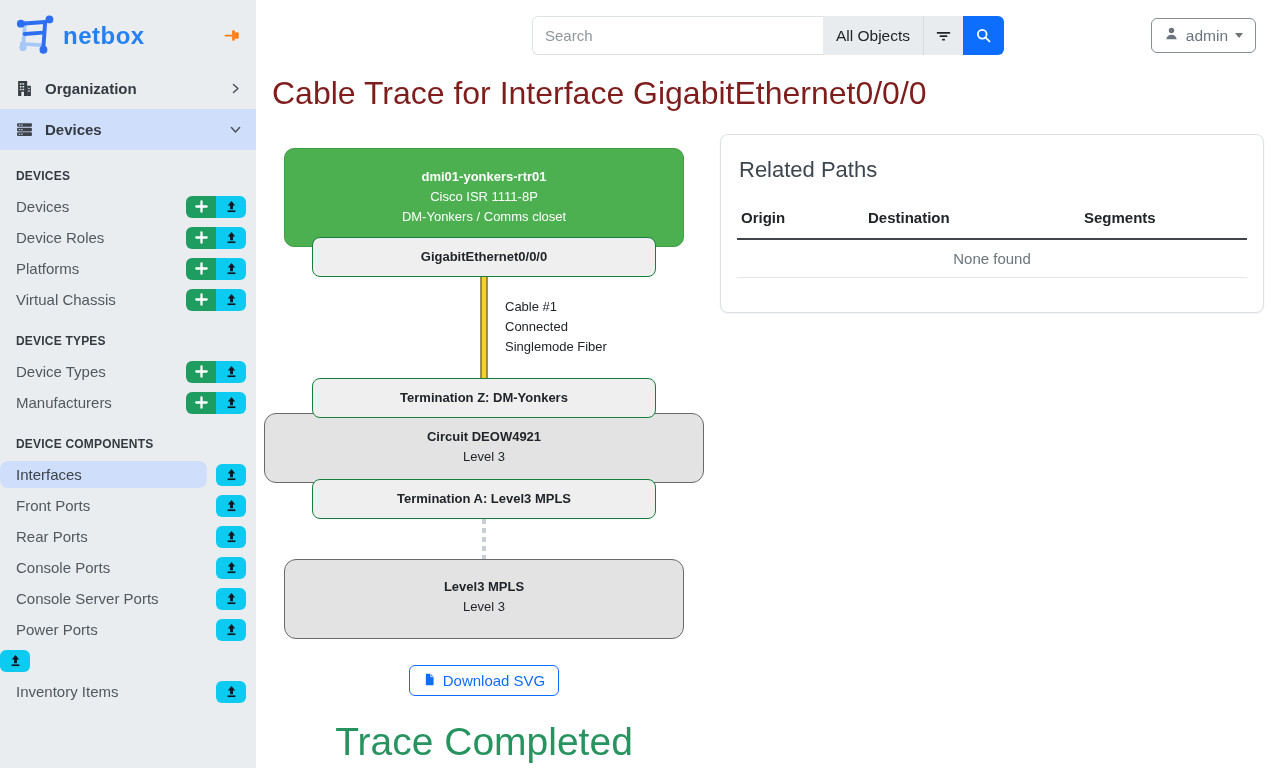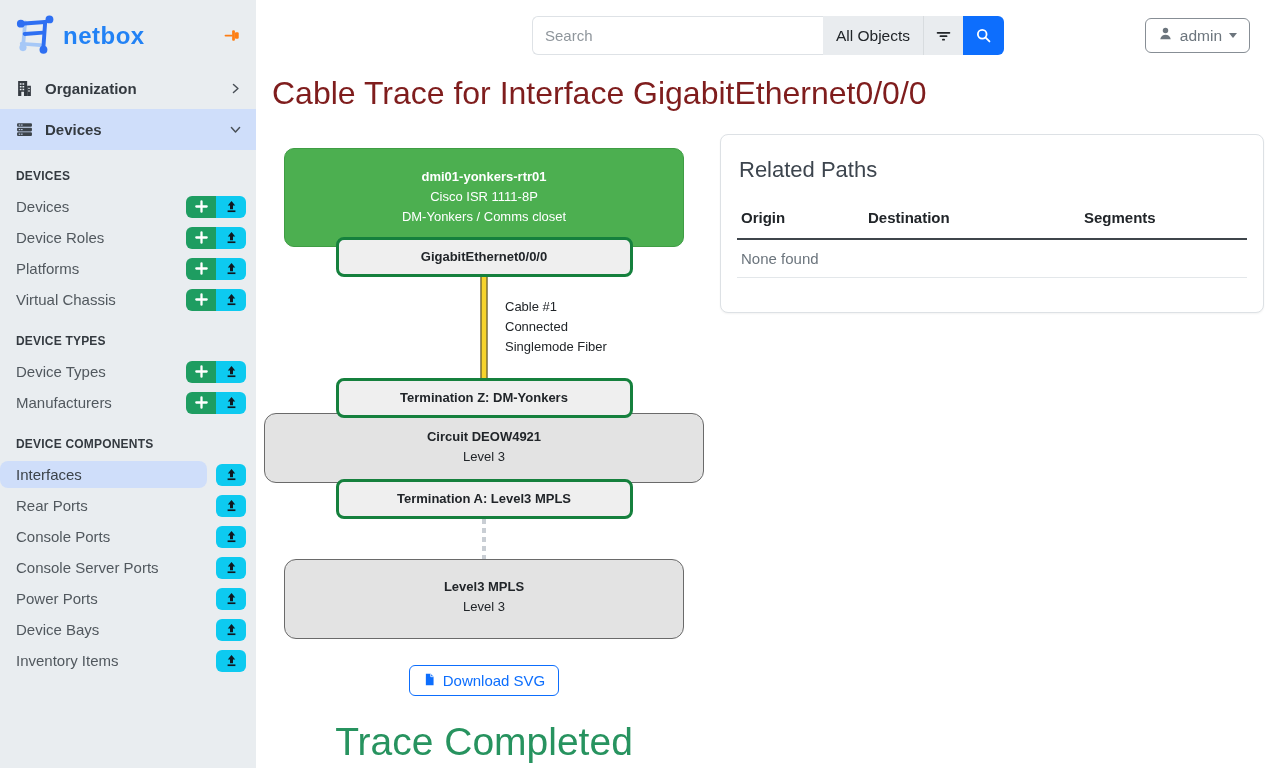--- a/index.html
+++ b/index.html
@@ -34,38 +34,38 @@
   .search-group { display:flex; height:39px; width:472px; }
   .search-input { width:291px; border:1px solid #dee2e6; border-right:none; border-radius:6px 0 0 6px;
                   padding:0 12px; font-size:15px; color:#212529; outline:none; font-family:inherit; }
   .search-input::placeholder { color:#8f969c; }
   .scope-btn { width:100px; background:#e9ecef; border:none; font-size:15.5px; color:#212529;
                display:flex; align-items:center; justify-content:center; cursor:pointer; font-family:inherit; }
   .filter-btn { width:40px; background:#e9ecef; border:none; border-left:1px solid #d8dcdf;
                 display:flex; align-items:center; justify-content:center; cursor:pointer; }
   .go-btn { width:41px; background:#0d6efd; border:none; border-radius:0 6px 6px 0;
             display:flex; align-items:center; justify-content:center; cursor:pointer; }
-  .user-btn { position:absolute; right:30px; top:18px; height:35px; padding:0 12px; background:#fff;
+  .user-btn { position:absolute; right:24px; top:18px; height:35px; padding:0 12px; background:#fff;
               border:1px solid #878e95; border-radius:6px; display:flex; align-items:center; gap:7px;
               color:#6c757d; font-size:15.5px; cursor:pointer; font-family:inherit; }
   .caret-down { width:0; height:0; border-left:4.5px solid transparent; border-right:4.5px solid transparent;
                 border-top:5px solid #6c757d; }
 
   .page-title { margin:20px 0 0 16px; font-size:32px; font-weight:400; color:#7f1d1d; }
 
   .content-row { display:flex; align-items:flex-start; margin:4px 16px 0; }
   .trace-col { width:424px; padding-top:32px; display:flex; flex-direction:column; align-items:center; flex-shrink:0; }
   .related-col { flex:1; margin-left:24px; margin-top:18px; }
 
   
   .node { text-align:center; font-size:13px; line-height:20px; }
   .node .t { font-weight:700; }
   .dev-node { width:400px; height:99px; background:#4caf50; border:1px solid #3f9d44; border-radius:10px;
               color:#fff; padding-top:18px; cursor:pointer; }
-  .box-mid { width:297px; height:40px; background:#efefef; border:3px solid #15803d; border-radius:8px;
+  .box-mid { width:344px; height:40px; background:#efefef; border:1px solid #15803d; border-radius:8px;
              display:flex; align-items:center; justify-content:center; position:relative; z-index:3; cursor:pointer; }
   .iface-node { margin-top:-10px; }
   .cable-seg { height:101px; width:400px; position:relative; }
   .cable-line { position:absolute; left:50%; transform:translateX(-50%); top:0; bottom:0; width:7px;
                 background:#f6d32b; border-left:1px solid #3a3a3a; border-right:1px solid #3a3a3a; }
   .cable-label { position:absolute; left:calc(50% + 21px); top:20px; text-align:left; font-size:13px; line-height:20px; }
   .circuit-node { width:440px; height:70px; background:#e3e3e3; border:1px solid #6a6a6a; border-radius:12px;
                   margin-top:-5px; padding-top:13px; position:relative; z-index:1; cursor:pointer; }
   .termA-node { margin-top:-4px; }
   .dash-seg { height:40px; display:flex; justify-content:center; }
@@ -78,21 +78,21 @@
   .trace-status { margin-top:24px; font-size:39px; color:#27935f; font-weight:400; }
 
   
   .card { background:#fff; border:1px solid #dde1e5; border-radius:8px; box-shadow:0 1px 2px rgba(0,0,0,.05);
           padding:16px 16px 34px; }
   .card-title { font-size:22px; font-weight:500; color:#3d454e; margin:6px 0 20px 2px; }
   .paths-table { width:100%; border-collapse:collapse; }
   .paths-table th { text-align:left; font-size:15px; font-weight:700; color:#212529;
                     padding:6px 8px 12px 4px; border-bottom:2px solid #3f454b; }
   .paths-table th.c1 { width:127px; } .paths-table th.c2 { width:216px; }
-  .paths-table td { font-size:15px; color:#6c757d; padding:10px 4px; border-bottom:1px solid #e3e7ea; }
+  .paths-table td { font-size:15px; color:#6c757d; padding:10px 4px; border-bottom:1px solid #e3e7ea;text-align:center; }
 </style>
 </head>
 <body>
 
 <div class="app">
 
   <aside class="sidebar">
     <div class="logo-row">
       <span>
         <svg viewBox="0 0 48 48" width="41" height="41">
@@ -266,20 +266,31 @@
       <span class="btns">
           <button class="sbtn imp solo">
             <svg viewBox="0 0 14 14" width="13" height="13">
               <path d="M7 1.2 L11 6 H8.6 V10 H5.4 V6 H3 Z" fill="#101820"></path>
               <rect x="2.8" y="11.2" width="8.4" height="1.8" fill="#101820"></rect>
             </svg>
           </button>
         </span>
     </div>
     <div class="side-item">
+      <span class="lbl">Front Ports</span>
+      <span class="btns">
+          <button class="sbtn imp solo">
+            <svg viewBox="0 0 14 14" width="13" height="13">
+              <path d="M7 1.2 L11 6 H8.6 V10 H5.4 V6 H3 Z" fill="#101820"></path>
+              <rect x="2.8" y="11.2" width="8.4" height="1.8" fill="#101820"></rect>
+            </svg>
+          </button>
+        </span>
+    </div>
+    <div class="side-item">
       <span class="lbl">Rear Ports</span>
       <span class="btns">
           <button class="sbtn imp solo">
             <svg viewBox="0 0 14 14" width="13" height="13">
               <path d="M7 1.2 L11 6 H8.6 V10 H5.4 V6 H3 Z" fill="#101820"></path>
               <rect x="2.8" y="11.2" width="8.4" height="1.8" fill="#101820"></rect>
             </svg>
           </button>
         </span>
     </div>
@@ -310,21 +321,20 @@
       <span class="btns">
           <button class="sbtn imp solo">
             <svg viewBox="0 0 14 14" width="13" height="13">
               <path d="M7 1.2 L11 6 H8.6 V10 H5.4 V6 H3 Z" fill="#101820"></path>
               <rect x="2.8" y="11.2" width="8.4" height="1.8" fill="#101820"></rect>
             </svg>
           </button>
         </span>
     </div>
     <div class="side-item">
-      <span class="lbl">Device Bays</span>
       <span class="btns">
           <button class="sbtn imp solo">
             <svg viewBox="0 0 14 14" width="13" height="13">
               <path d="M7 1.2 L11 6 H8.6 V10 H5.4 V6 H3 Z" fill="#101820"></path>
               <rect x="2.8" y="11.2" width="8.4" height="1.8" fill="#101820"></rect>
             </svg>
           </button>
         </span>
     </div>
     <div class="side-item">

